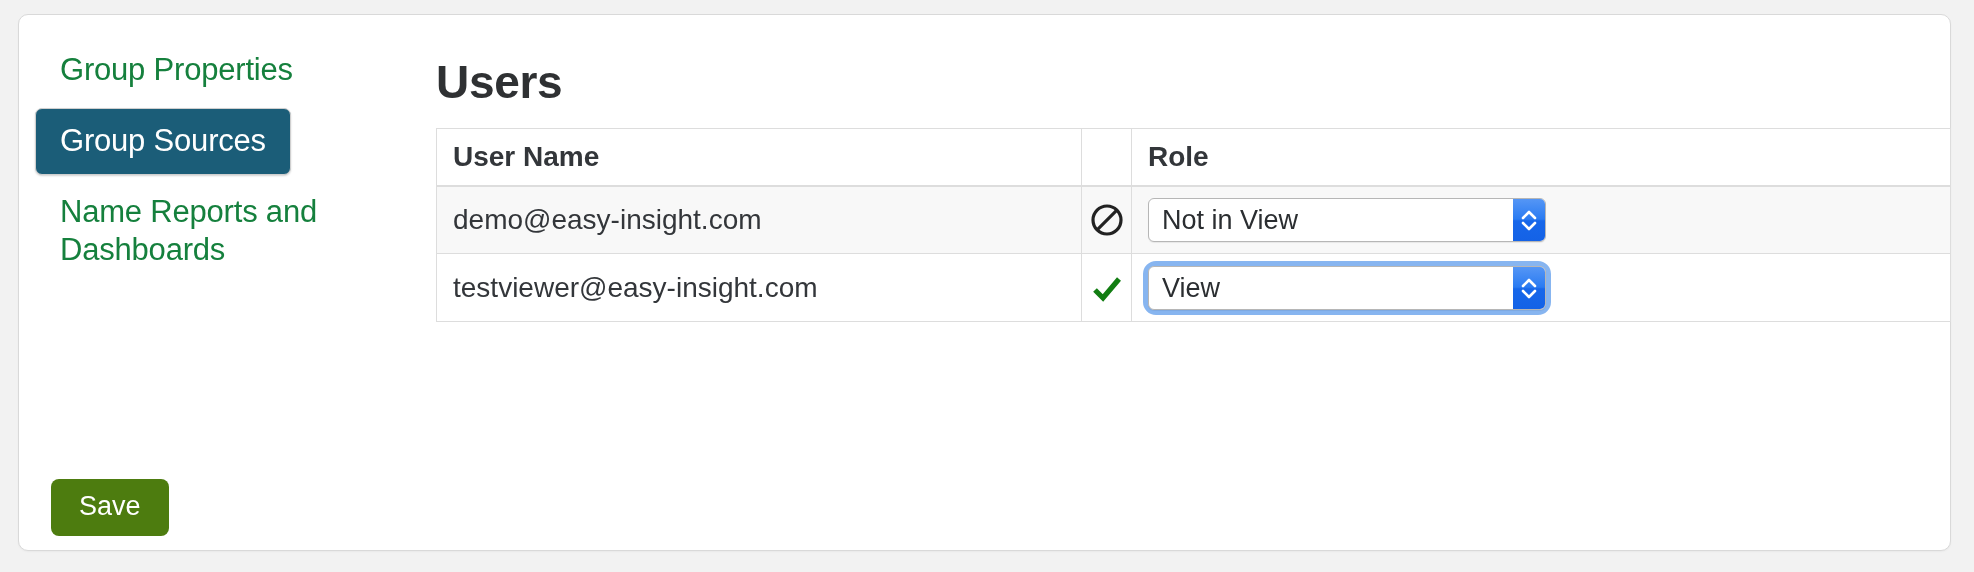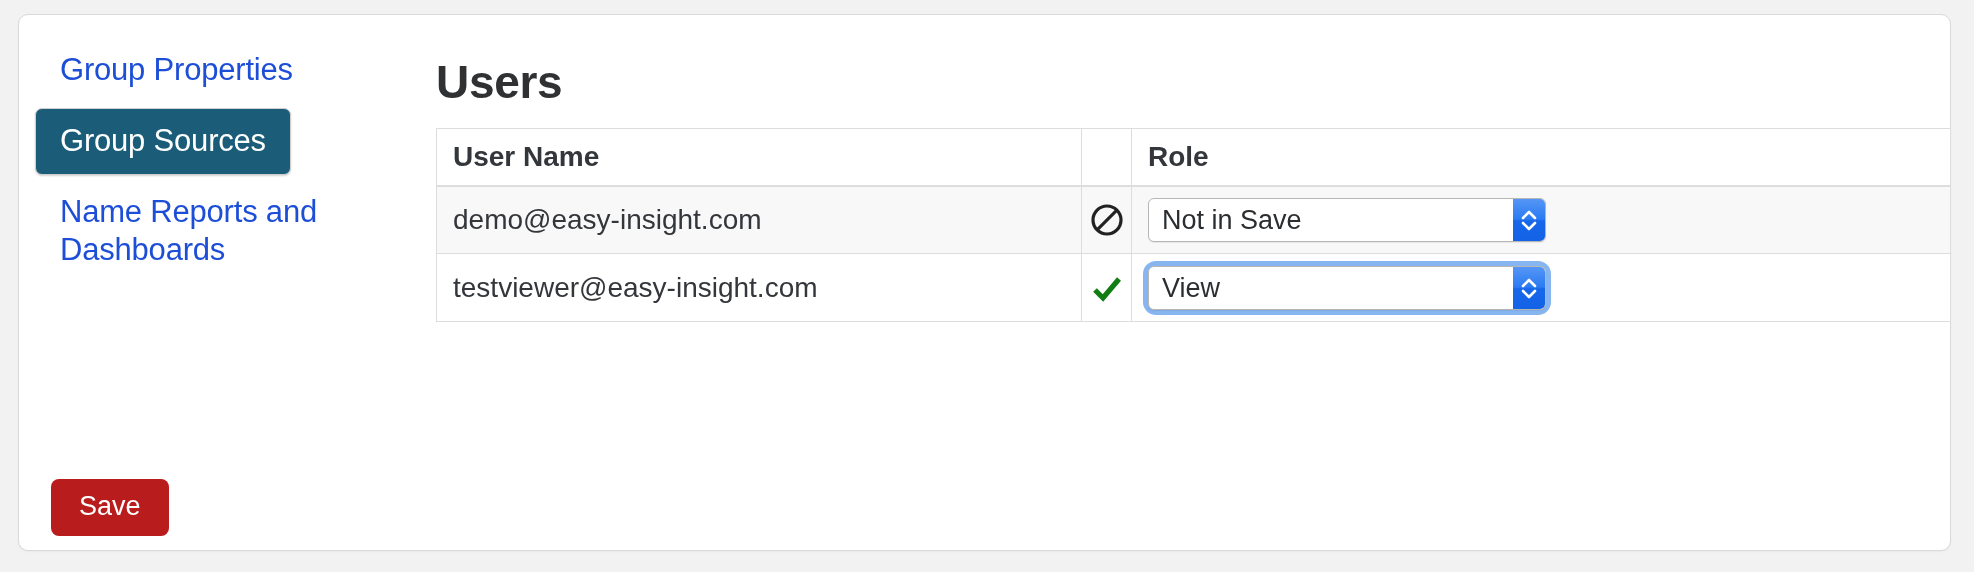--- a/index.html
+++ b/index.html
@@ -33,21 +33,21 @@
   #side-nav {
     position: absolute;
     left: 16px;
     top: 22px;
     width: 370px;
   }
   .nav-item {
     display: block;
     font-size: 31px;
     line-height: 1.25;
-    color: #1d4ed8;
+    color: #15803d;
     padding: 13px 24px;
     margin: 0 0 4px 0;
     box-sizing: border-box;
     border: 1px solid transparent;
     border-radius: 7px;
     text-decoration: none;
     letter-spacing: -0.2px;
     cursor: pointer;
     white-space: normal;
   }
@@ -58,21 +58,21 @@
     box-shadow: 0 1px 2px rgba(0,0,0,0.18);
     display: inline-block;
     width: auto;
   }
   #nav-item-wrap-1 { display: block; }
 
   #save-button {
     position: absolute;
     left: 32px;
     top: 464px;
-    background: #b91c1c;
+    background: #4d7c0f;
     color: #ffffff;
     font-size: 27px;
     font-family: "Liberation Sans", sans-serif;
     border: none;
     border-radius: 8px;
     padding: 14px 28px 16px 28px;
     cursor: pointer;
     line-height: 1;
   }
 
@@ -238,21 +238,21 @@
             <span class="icon-box">
               <svg width="34" height="34" viewBox="0 0 34 34" aria-hidden="true">
                 <circle cx="17" cy="17" r="14" fill="none" stroke="#222222" stroke-width="3.2"></circle>
                 <line x1="7.4" y1="26.6" x2="26.6" y2="7.4" stroke="#222222" stroke-width="3.2"></line>
               </svg>
             </span>
           </td>
           <td class="col-role">
             <span class="select-wrap">
               <span class="select-box"></span>
-              <span class="select-label">Not in Save</span>
+              <span class="select-label">Not in View</span>
               <span class="stepper">
                 <svg width="32" height="42" viewBox="0 0 32 42" aria-hidden="true">
                   <polyline points="10,19 16,13 22,19" fill="none" stroke="#ffffff" stroke-width="2.6" stroke-linecap="round" stroke-linejoin="round"></polyline>
                   <polyline points="10,24 16,30 22,24" fill="none" stroke="#ffffff" stroke-width="2.6" stroke-linecap="round" stroke-linejoin="round"></polyline>
                 </svg>
               </span>
             </span>
           </td>
         </tr>
 

